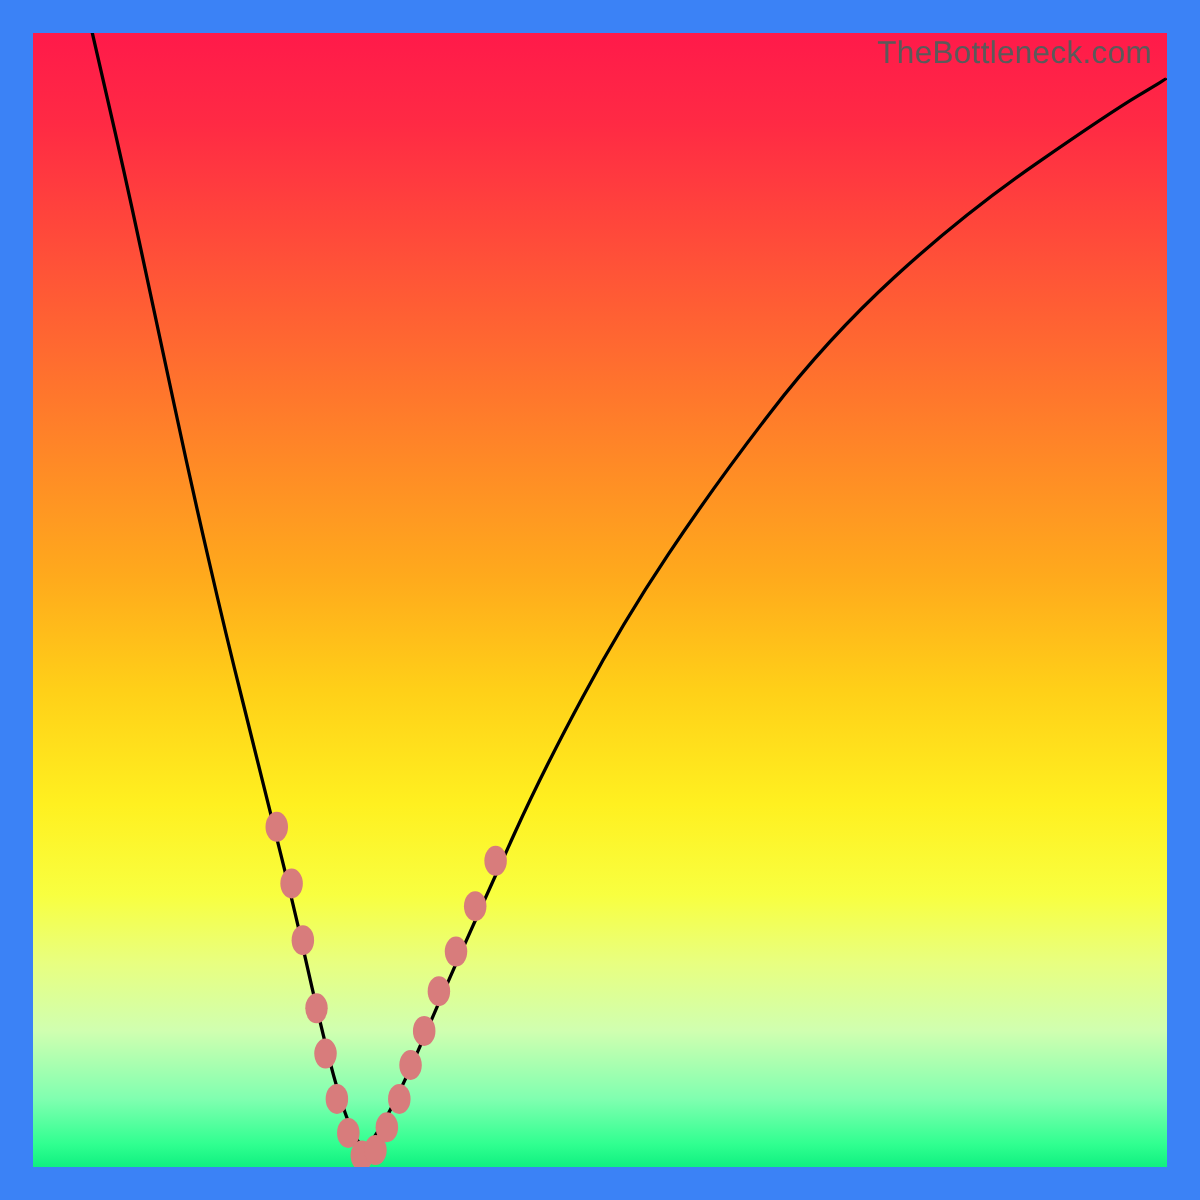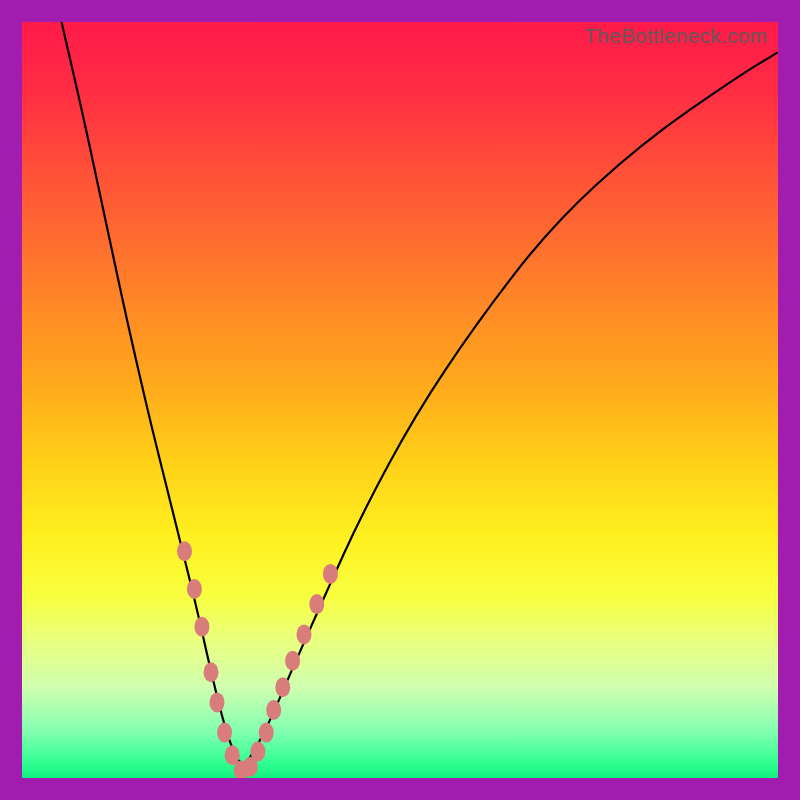--- a/index.html
+++ b/index.html
@@ -1,21 +1,21 @@
 <!DOCTYPE html>
 <html><head>
 <meta charset="utf-8">
 <style>
   * { margin: 0; padding: 0; box-sizing: border-box; }
   html, body { width: 800px; height: 800px; overflow: hidden; background: #000; }
   .frame {
     position: relative;
     width: 800px;
     height: 800px;
-    background: #a21caf;
+    background: #3b82f6;
   }
   .plot-area {
     position: absolute;
     left: 22px;
     top: 22px;
     width: 756px;
     height: 756px;
     background: linear-gradient(to bottom,
       #ff1a4a 0%,
       #ff2a44 8%,

